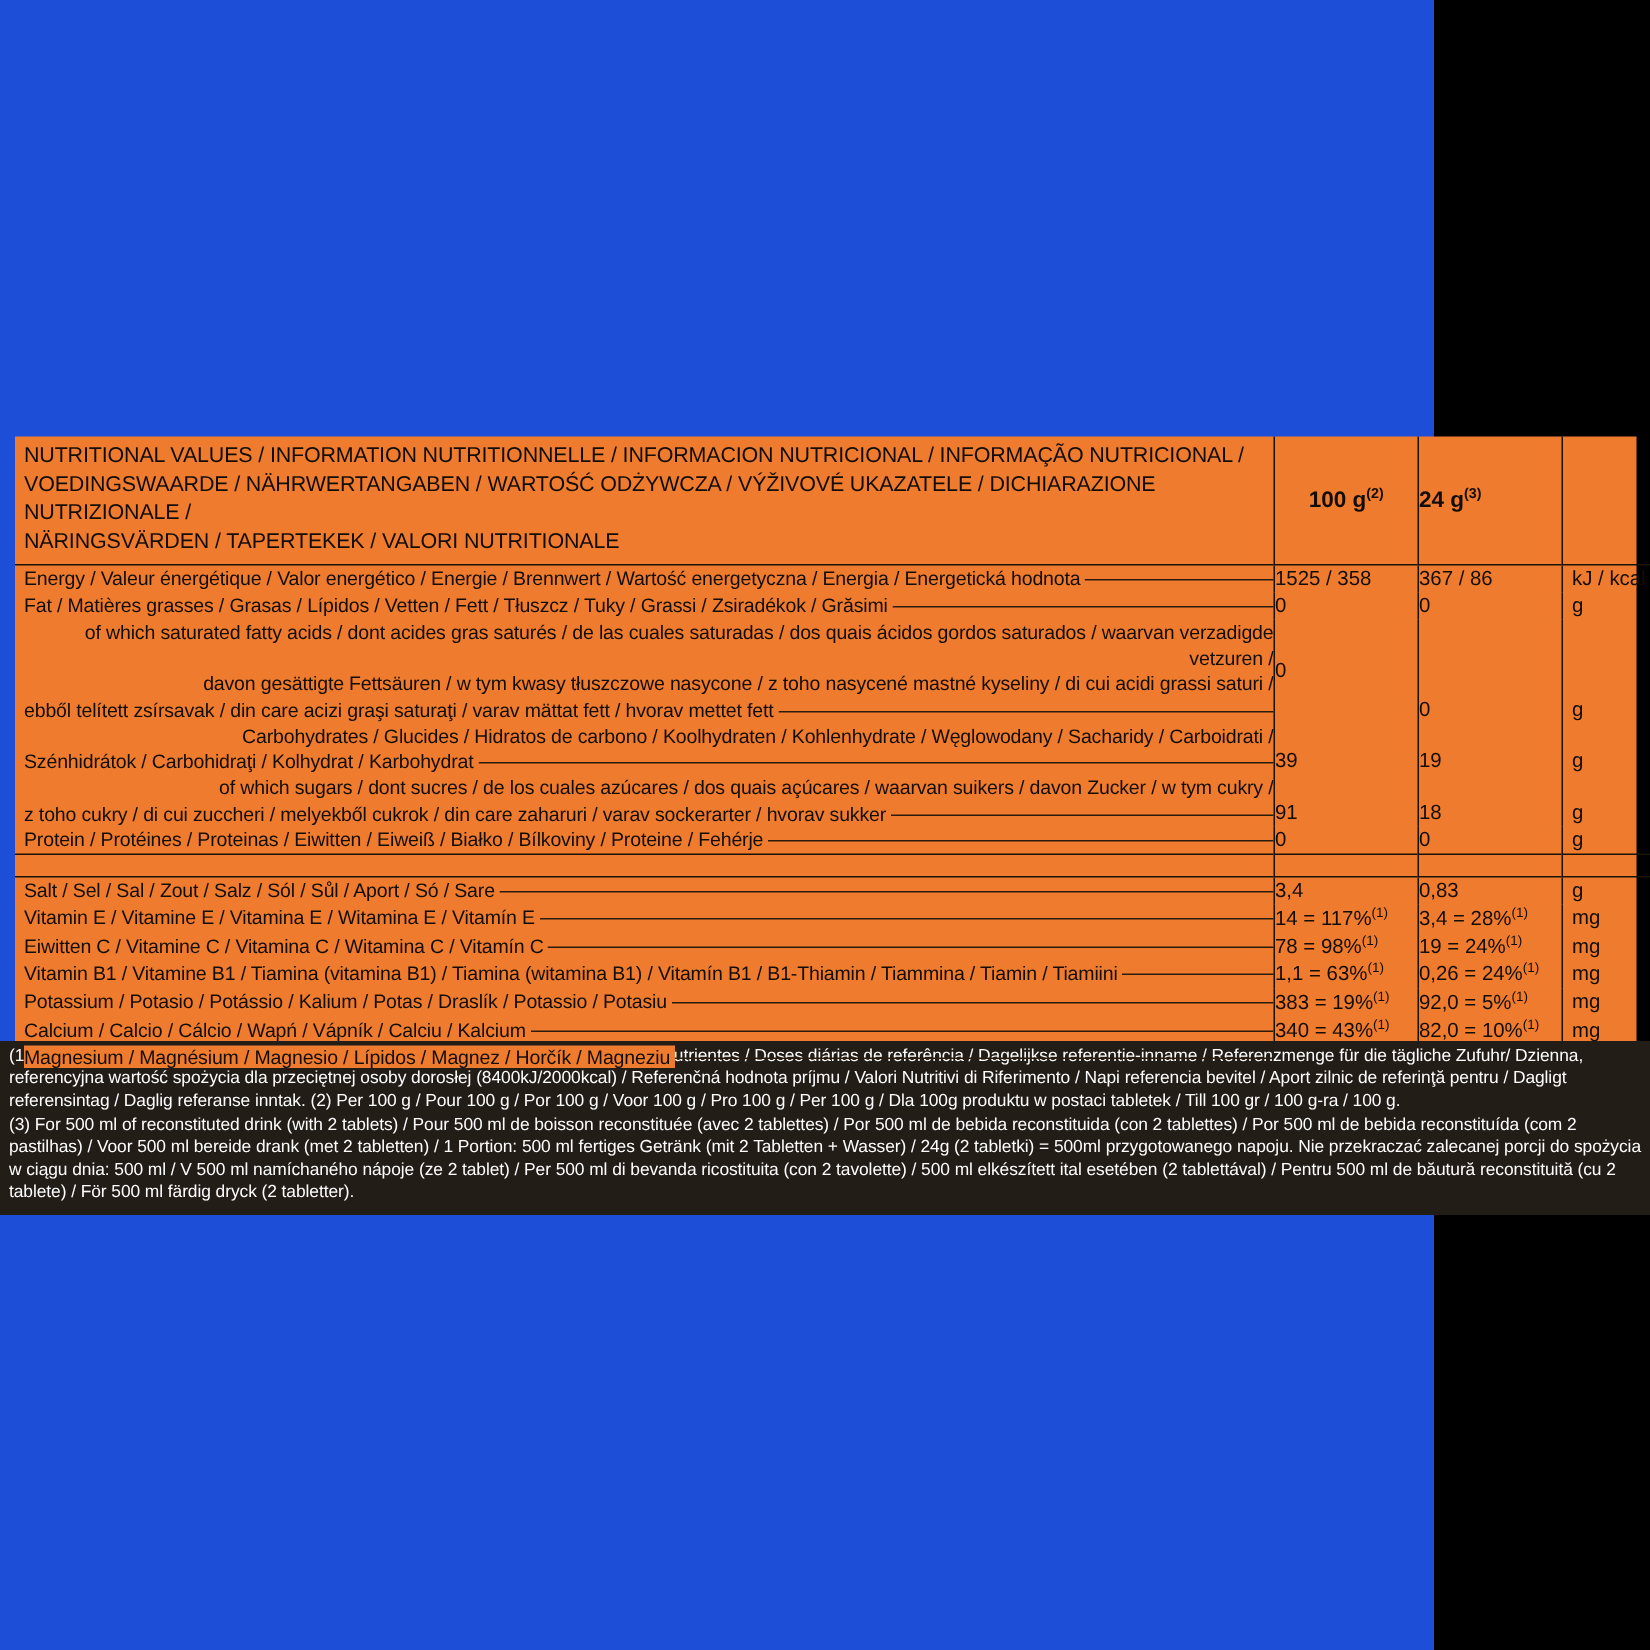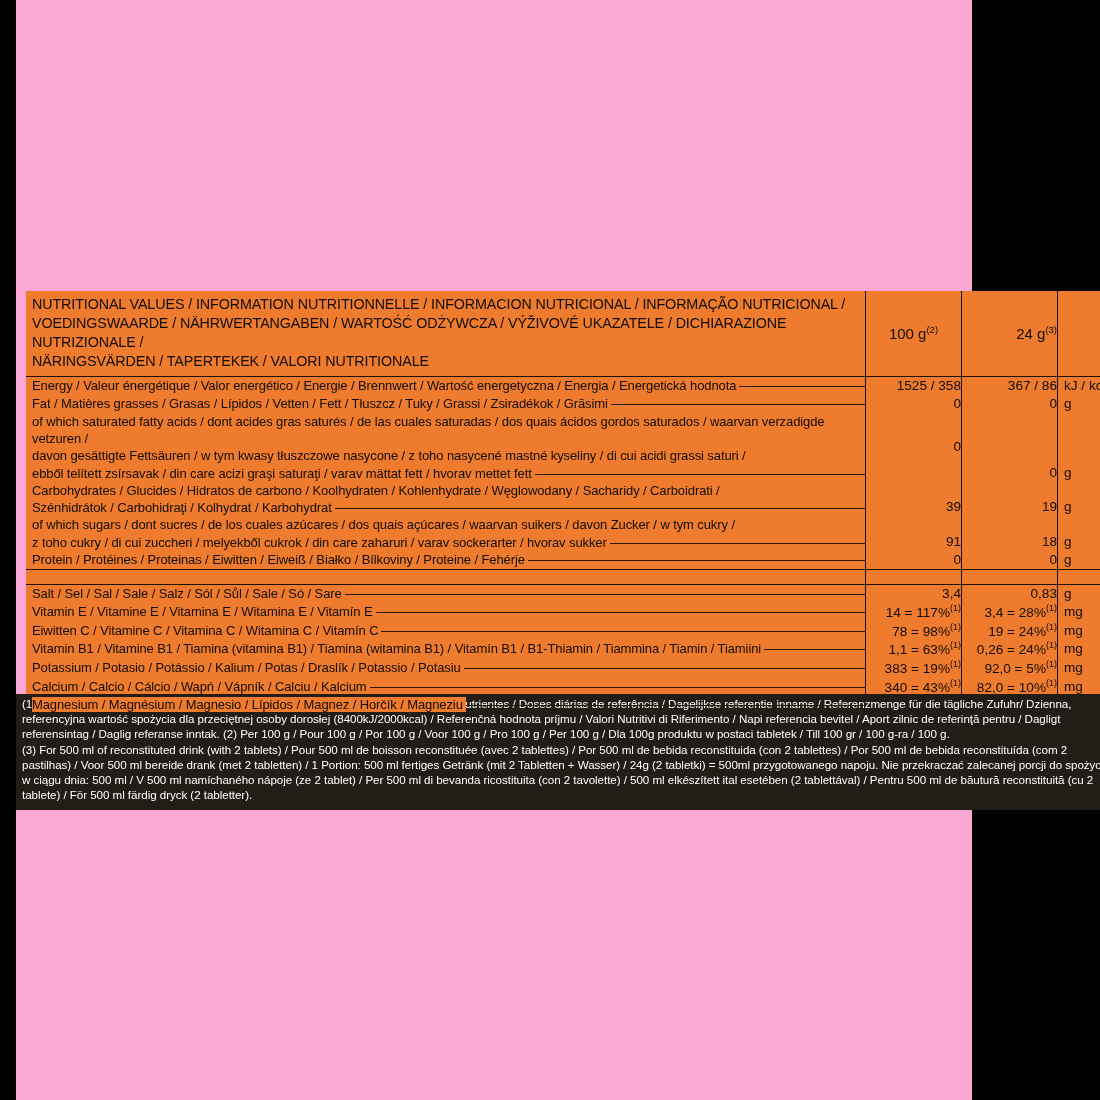--- a/index.html
+++ b/index.html
@@ -10,22 +10,21 @@
   body {
     width: 1100px;
     height: 1100px;
     font-family: "Liberation Sans", sans-serif;
     overflow: hidden;
   }
   #page {
     position: relative;
     width: 956px;
     height: 1100px;
-    background: #f9a8d4;
-    margin-left: 16px;
+    background: #1d4ed8;
   }
   
   .panel {
     position: absolute;
     left: 10px;
     top: 291px;
     width: 1081px;
     background: #ef7c2e;
     box-sizing: border-box;
   }
@@ -34,36 +33,36 @@
     border-collapse: collapse;
     table-layout: fixed;
   }
   table.nutri td {
     vertical-align: top;
     padding: 0;
     color: #120d08;
   }
   .c-label { width: 833px; }
   .c-100   { width: 95px;  text-align: center; }
-  .c-24    { width: 95px;  text-align: right; }
+  .c-24    { width: 95px;  text-align: left; }
   .c-unit  { width: 58px;  text-align: left; padding-left: 6px !important; }
 
   .hdr-row td {
     padding-top: 4px !important;
     padding-bottom: 4px !important;
   }
   .hdr-title {
     font-size: 14.3px;
     line-height: 1.34;
     letter-spacing: -0.1px;
     padding-left: 6px !important;
   }
   .hdr-col {
     font-size: 15px;
-    font-weight: 400;
+    font-weight: 700;
     vertical-align: middle !important;
   }
   .hdr-col sup { font-size: 9.5px; }
   .vline {
     border-left: 1.6px solid #1a1208;
   }
   .hline-top { border-top: 1.6px solid #1a1208; }
 
   .row-label {
     font-size: 13px;
@@ -83,28 +82,28 @@
   }
   .leader {
     display: inline-block;
     width: 780px;
     border-bottom: 1px solid #2a1d0d;
     margin-bottom: 3px;
   }
   .val {
     font-size: 13.6px;
     line-height: 1.33;
-    text-align: right;
+    text-align: left;
   }
   .val sup { font-size: 9px; }
   .unit {
     font-size: 13.6px;
     line-height: 1.33;
   }
-  .two-line .row-label { white-space: normal; }
+  .two-line .row-label { white-space: normal; text-align: right; }
   .spacer-row td { height: 14px; }
   .val-mid { vertical-align: middle !important; }
 
   
   .foot {
     position: absolute;
     left: 0px;
     top: 694px;
     width: 1100px;
     padding: 3px 6px 6px 6px;
@@ -201,21 +200,21 @@
 
       <tr class="spacer-row">
         <td class="c-label hline-top"></td>
         <td class="c-100 vline hline-top"></td>
         <td class="c-24 vline hline-top"></td>
         <td class="c-unit vline hline-top"></td>
       </tr>
 
       <tr>
         <td class="c-label row-label hline-top">
-          <span class="txt">Salt / Sel / Sal / Sale / Salz / Sól / Sůl / Sale / Só / Sare</span><span class="lead"><span class="leader"></span></span>
+          <span class="txt">Salt / Sel / Sal / Zout / Salz / Sól / Sůl / Aport / Só / Sare</span><span class="lead"><span class="leader"></span></span>
         </td>
         <td class="c-100 val vline hline-top">3,4</td>
         <td class="c-24 val vline hline-top">0,83</td>
         <td class="c-unit unit vline hline-top">g</td>
       </tr>
 
       <tr>
         <td class="c-label row-label">
           <span class="txt">Vitamin E / Vitamine E / Vitamina E / Witamina E / Vitamín E</span><span class="lead"><span class="leader"></span></span>
         </td>

